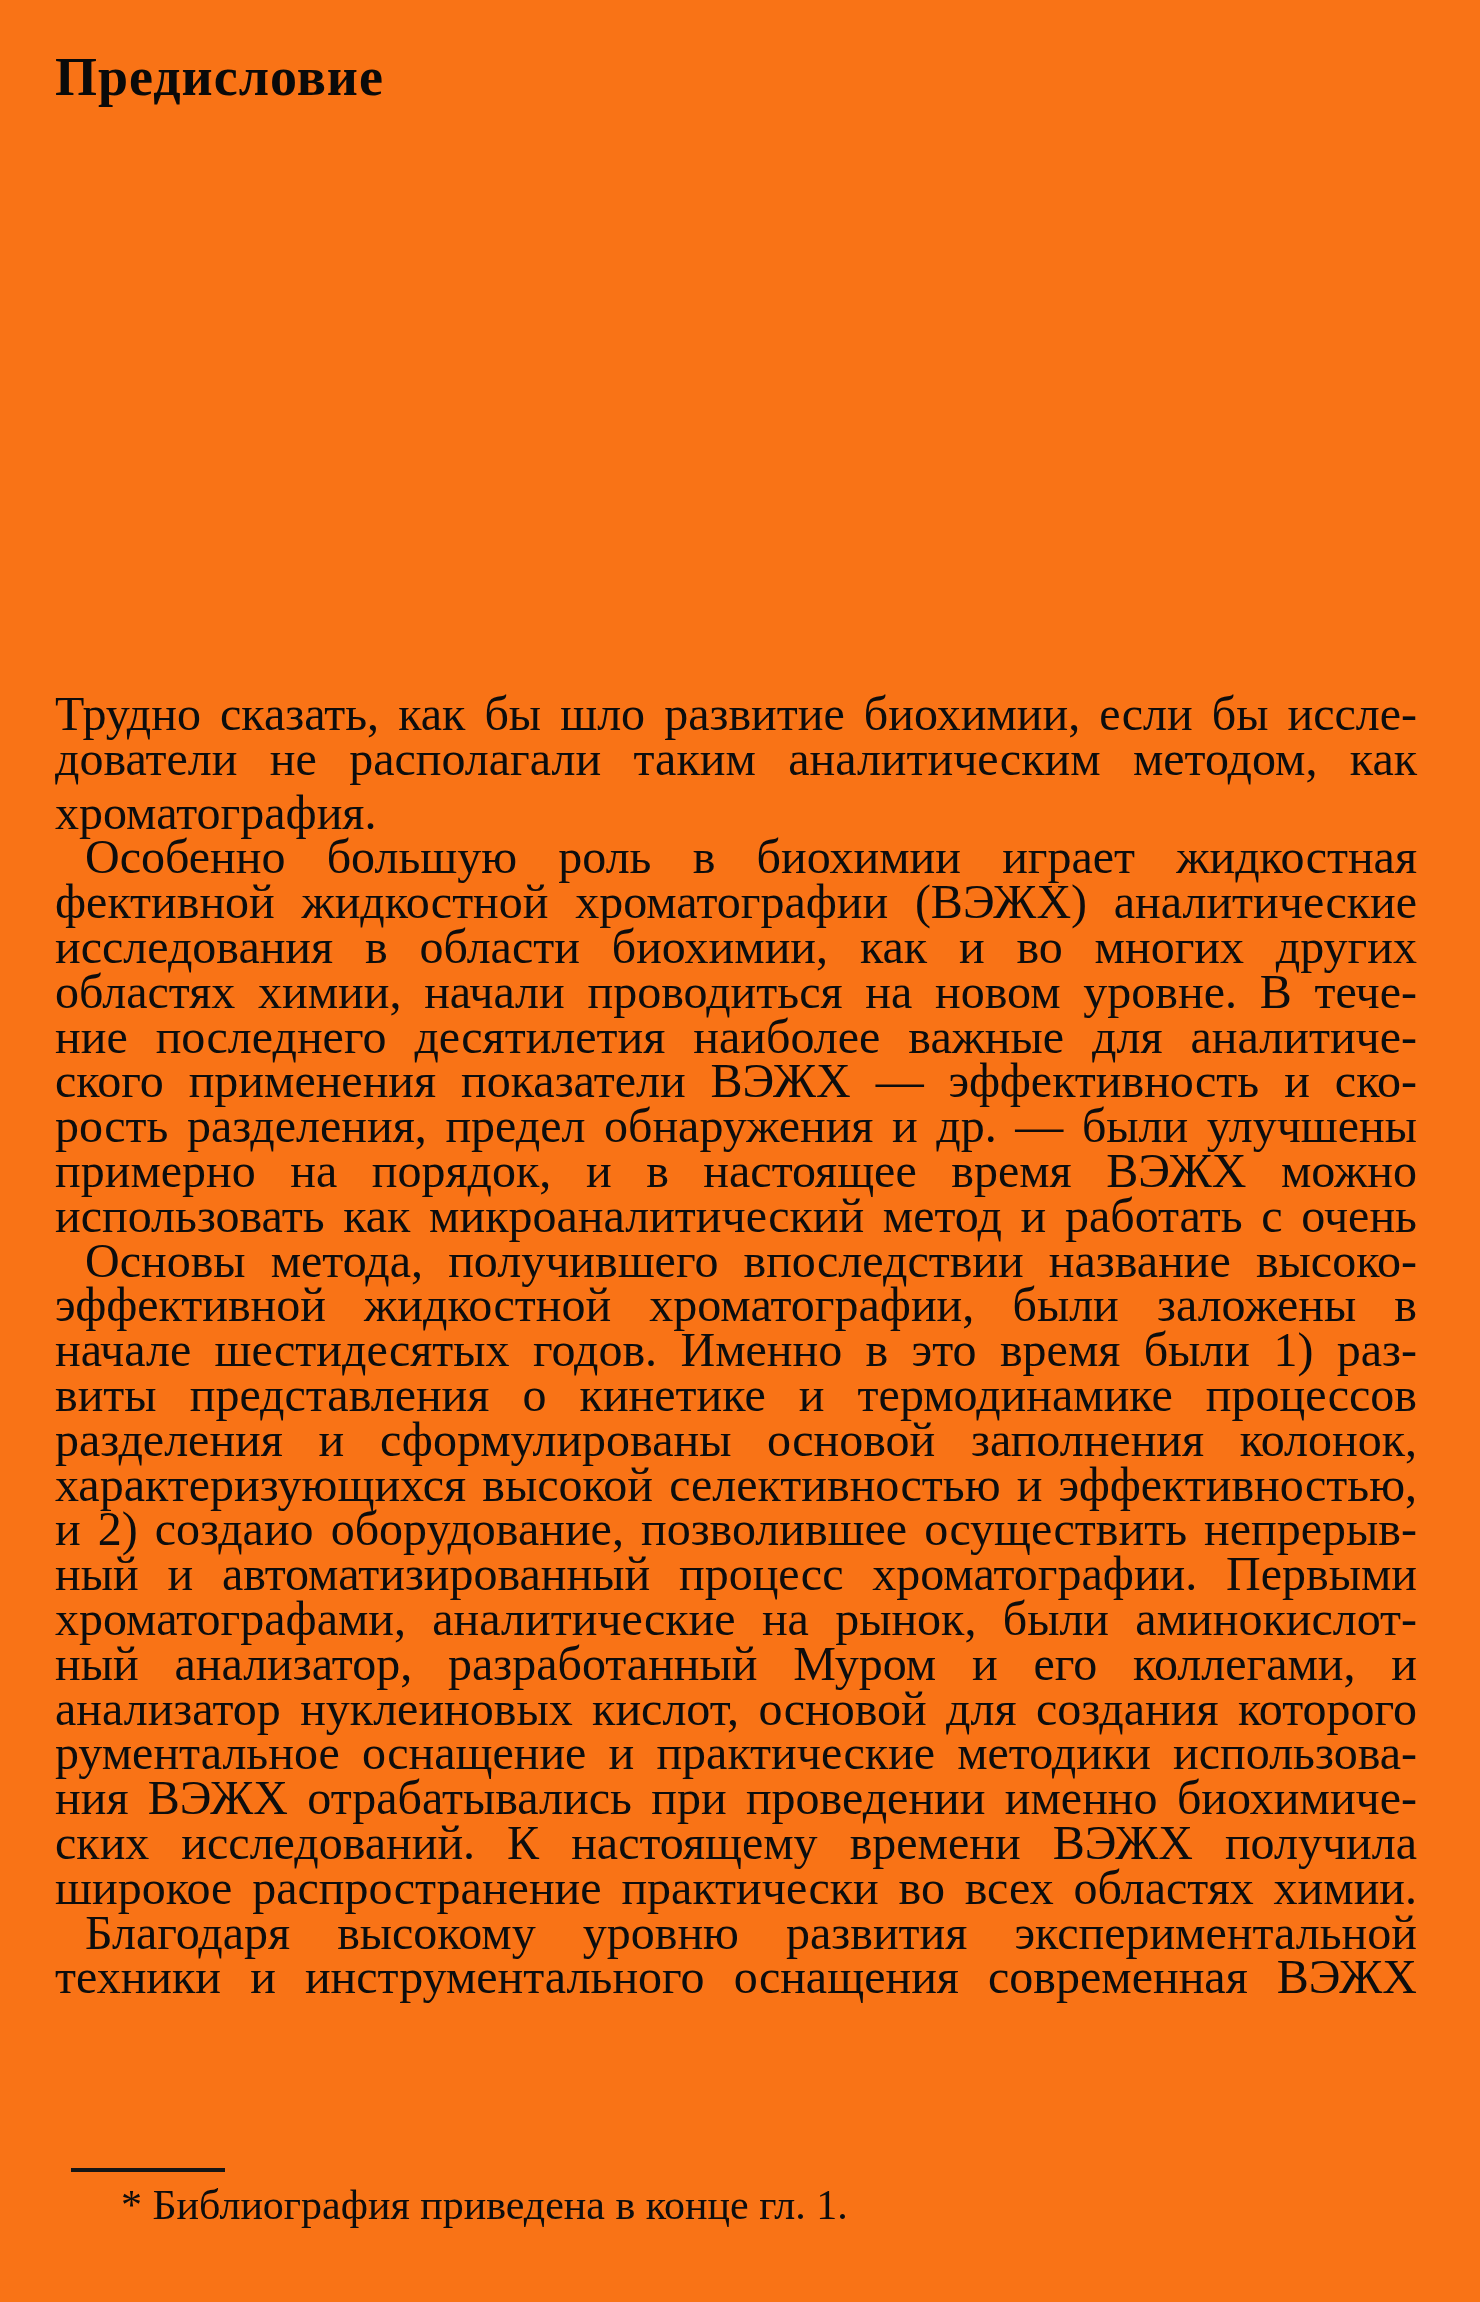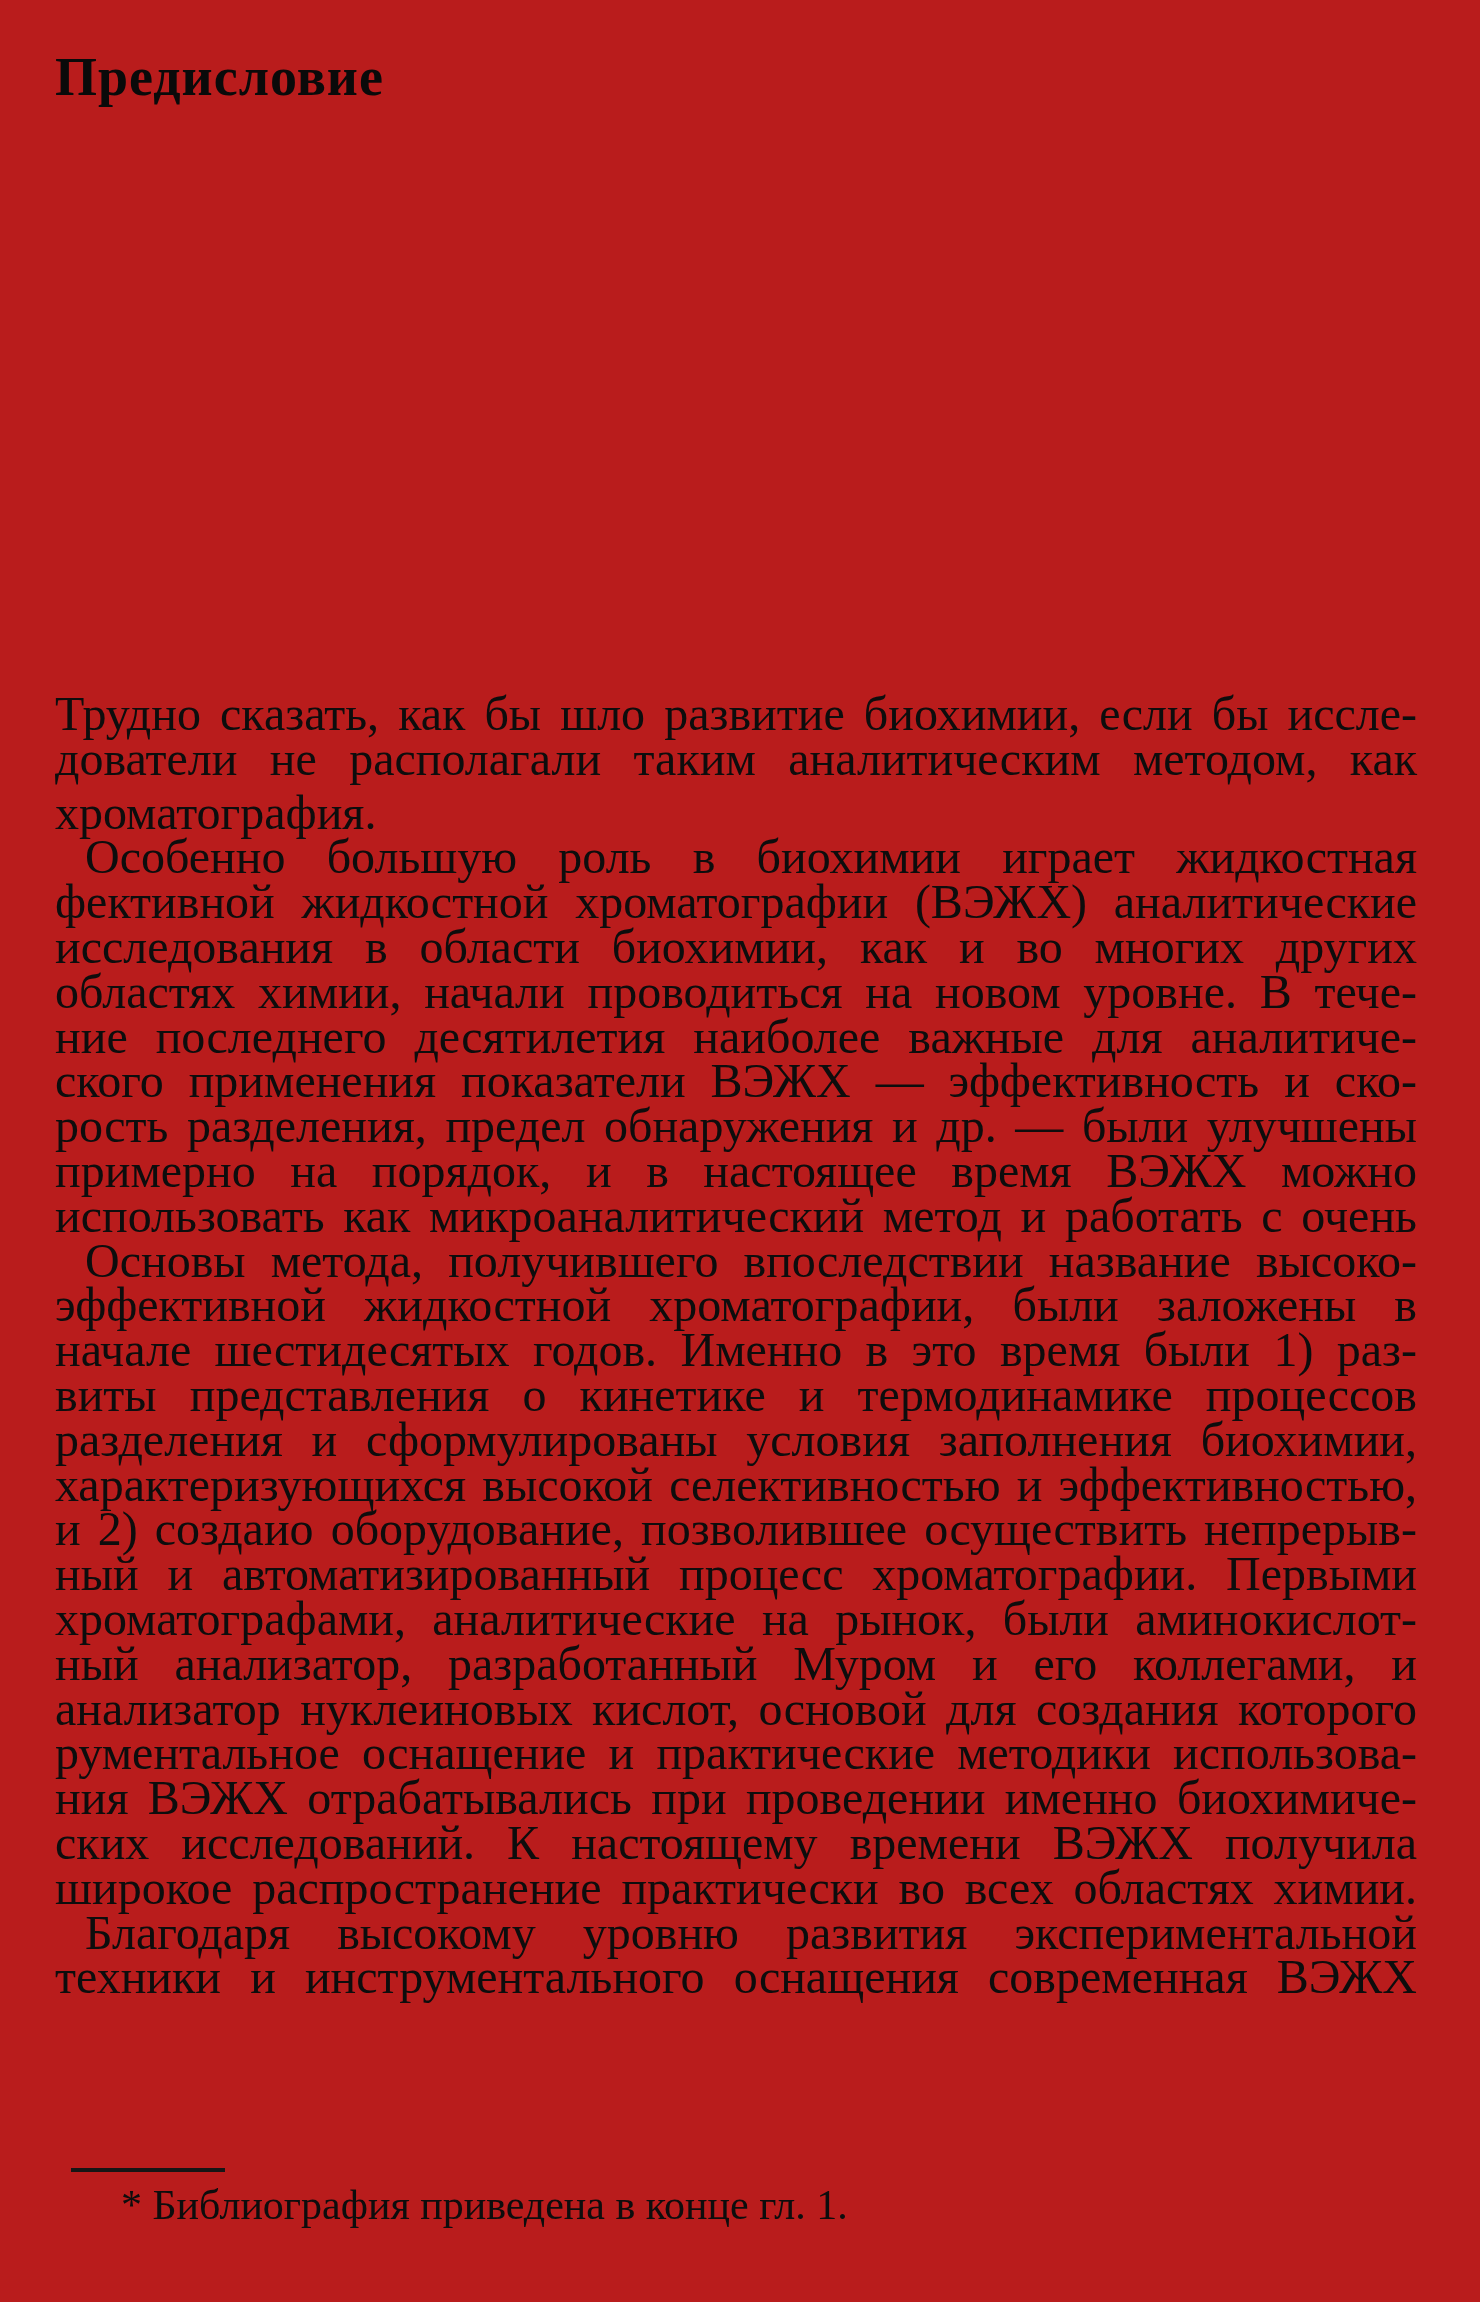--- a/index.html
+++ b/index.html
@@ -6,21 +6,21 @@
   body {
     width: 1480px; height: 2302px;
     background: #ffffff;
     font-family: "Liberation Serif", serif;
     position: relative;
     overflow: hidden;
   }
   .page {
     position: absolute; left: 0; top: 0;
     width: 1480px; height: 2302px;
-    background: #b91c1c;
+    background: #f97316;
     color: #0d0d0d;
   }
   .title {
     position: absolute;
     left: 55px; top: 46px;
     margin: 0;
     font-family: "Liberation Serif", serif;
     font-size: 54px;
     font-weight: bold;
     letter-spacing: 1px;
@@ -75,21 +75,21 @@
       <div class="line">областях химии, начали проводиться на новом уровне. В тече-</div>
       <div class="line">ние последнего десятилетия наиболее важные для аналитиче-</div>
       <div class="line">ского применения показатели ВЭЖХ — эффективность и ско-</div>
       <div class="line">рость разделения, предел обнаружения и др. — были улучшены</div>
       <div class="line">примерно на порядок, и в настоящее время ВЭЖХ можно</div>
       <div class="line">использовать как микроаналитический метод и работать с очень</div>
       <div class="line indent">Основы метода, получившего впоследствии название высоко-</div>
       <div class="line">эффективной жидкостной хроматографии, были заложены в</div>
       <div class="line">начале шестидесятых годов. Именно в это время были 1) раз-</div>
       <div class="line">виты представления о кинетике и термодинамике процессов</div>
-      <div class="line">разделения и сформулированы условия заполнения биохимии,</div>
+      <div class="line">разделения и сформулированы основой заполнения колонок,</div>
       <div class="line">характеризующихся высокой селективностью и эффективностью,</div>
       <div class="line">и 2) создаио оборудование, позволившее осуществить непрерыв-</div>
       <div class="line">ный и автоматизированный процесс хроматографии. Первыми</div>
       <div class="line">хроматографами, аналитические на рынок, были аминокислот-</div>
       <div class="line">ный анализатор, разработанный Муром и его коллегами, и</div>
       <div class="line">анализатор нуклеиновых кислот, основой для создания которого</div>
       <div class="line">рументальное оснащение и практические методики использова-</div>
       <div class="line">ния ВЭЖХ отрабатывались при проведении именно биохимиче-</div>
       <div class="line">ских исследований. К настоящему времени ВЭЖХ получила</div>
       <div class="line">широкое распространение практически во всех областях химии.</div>

